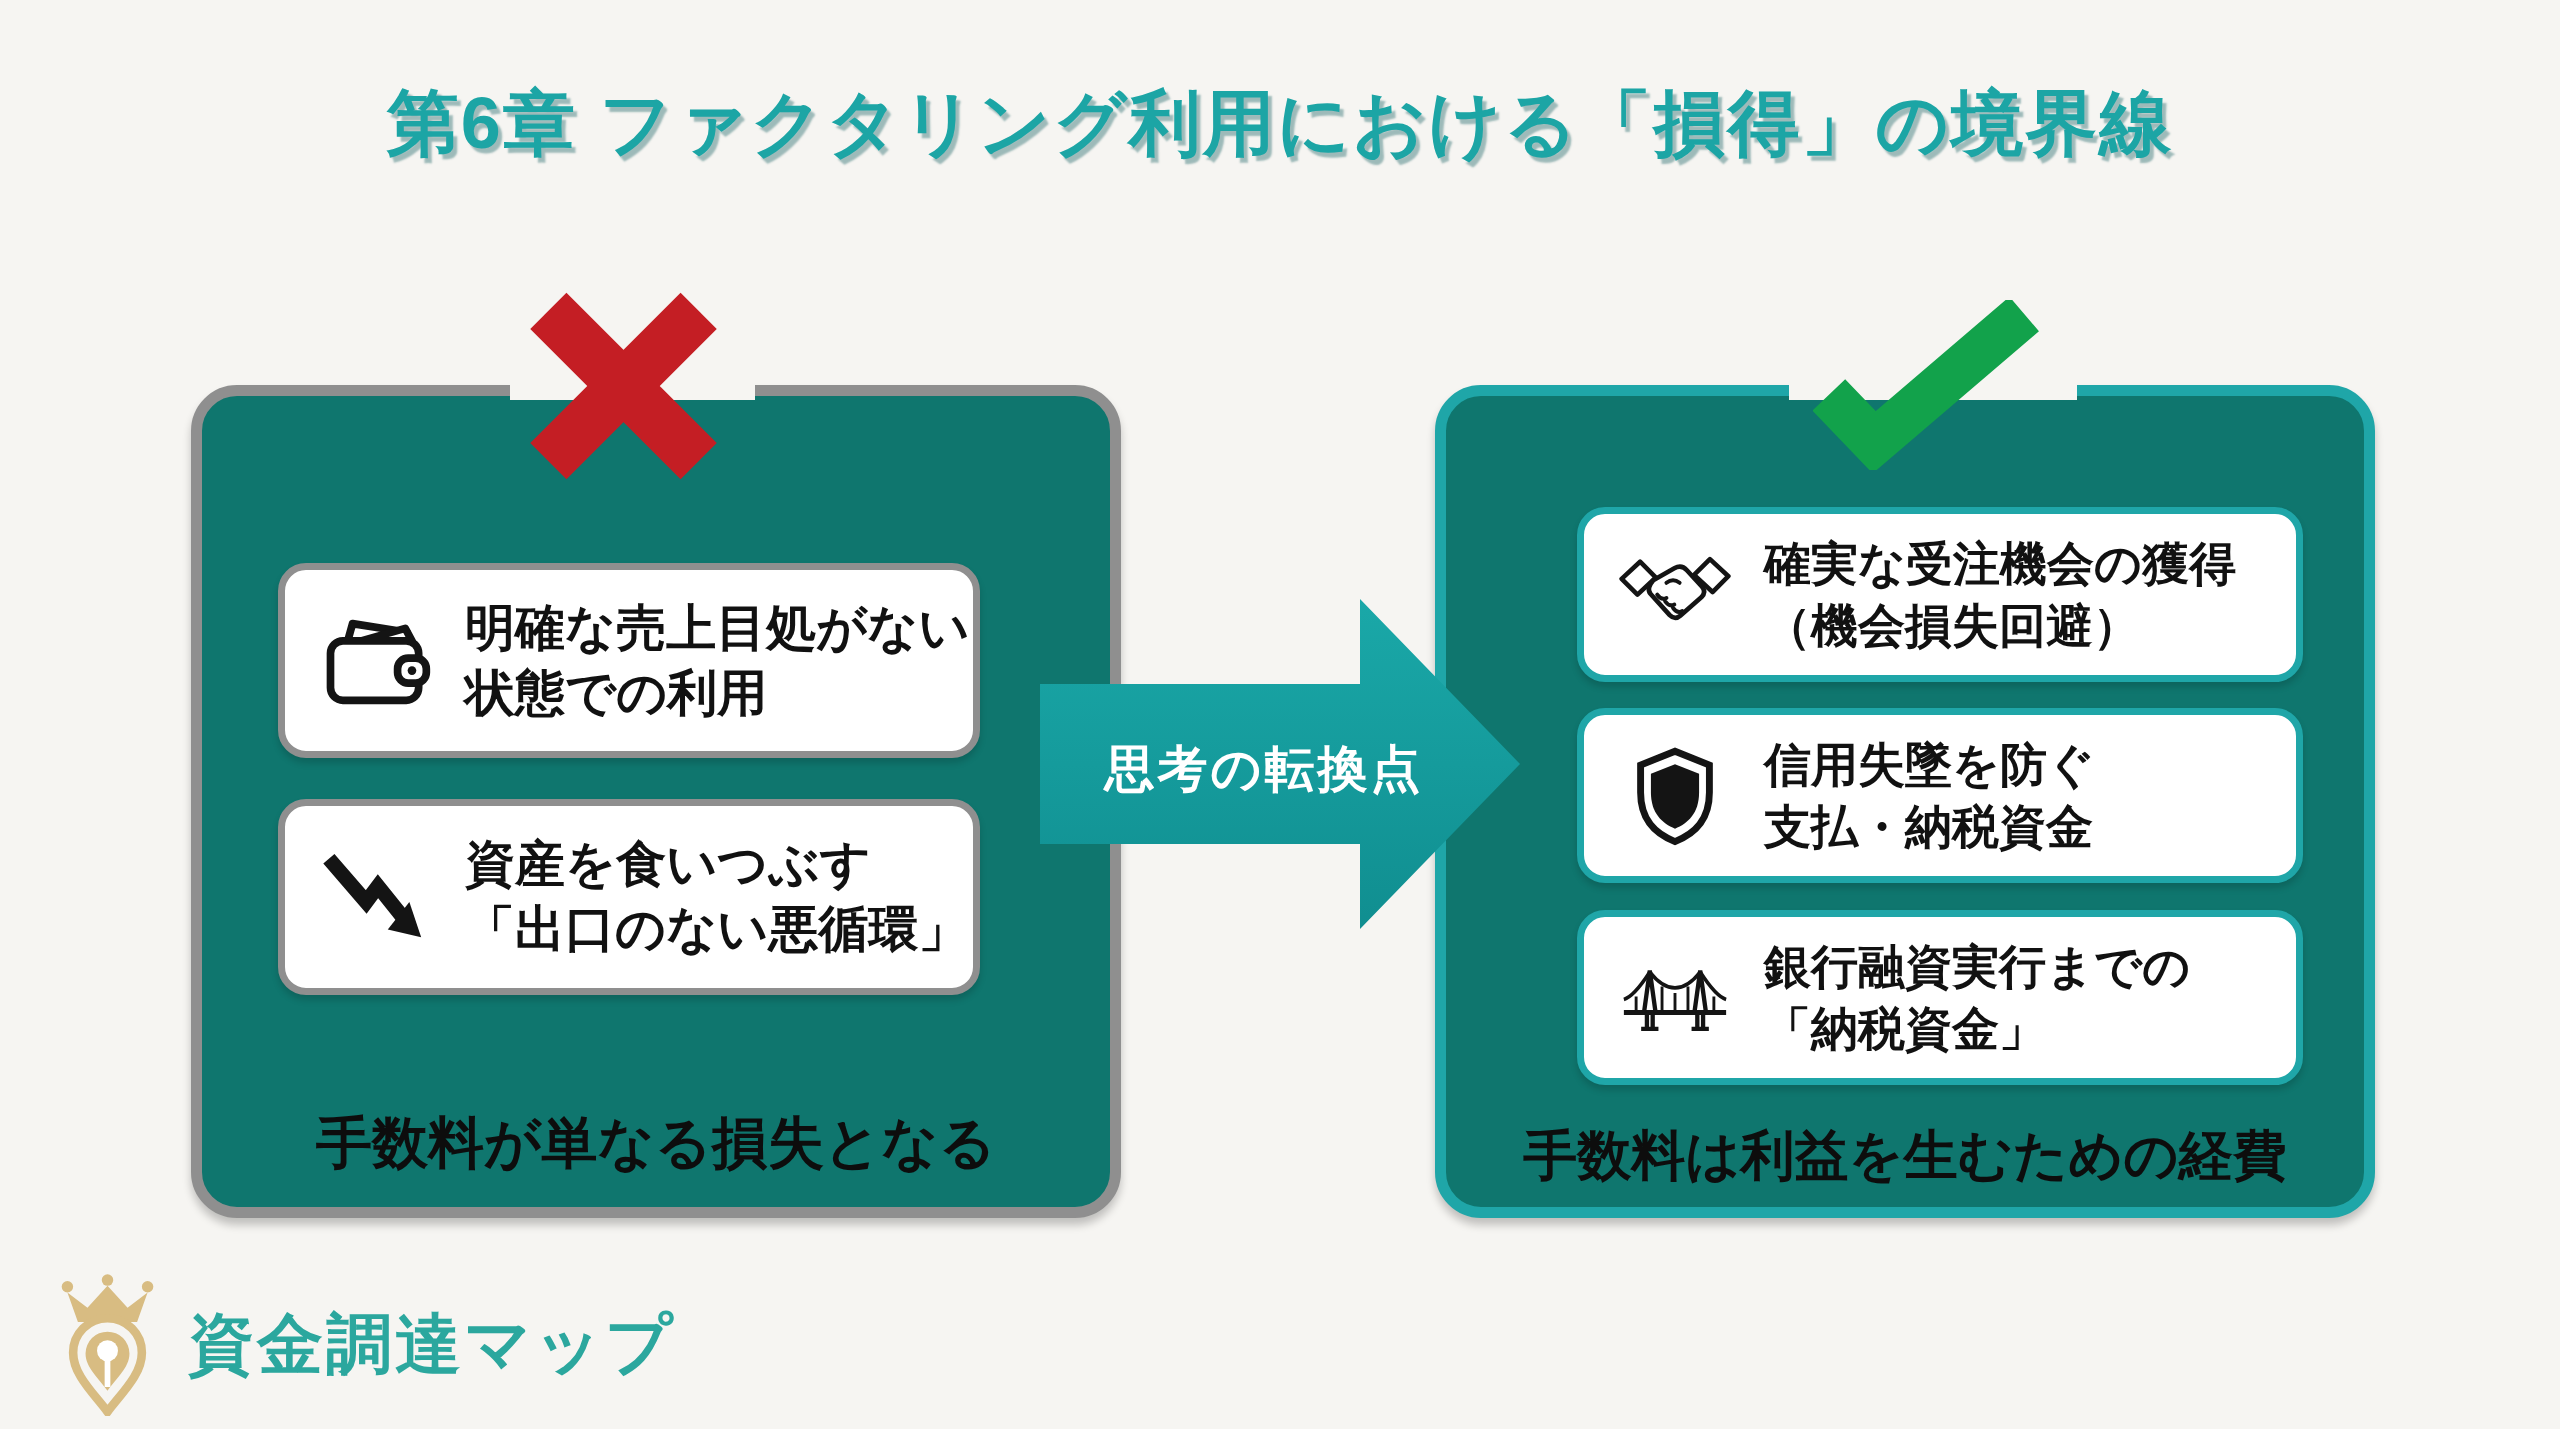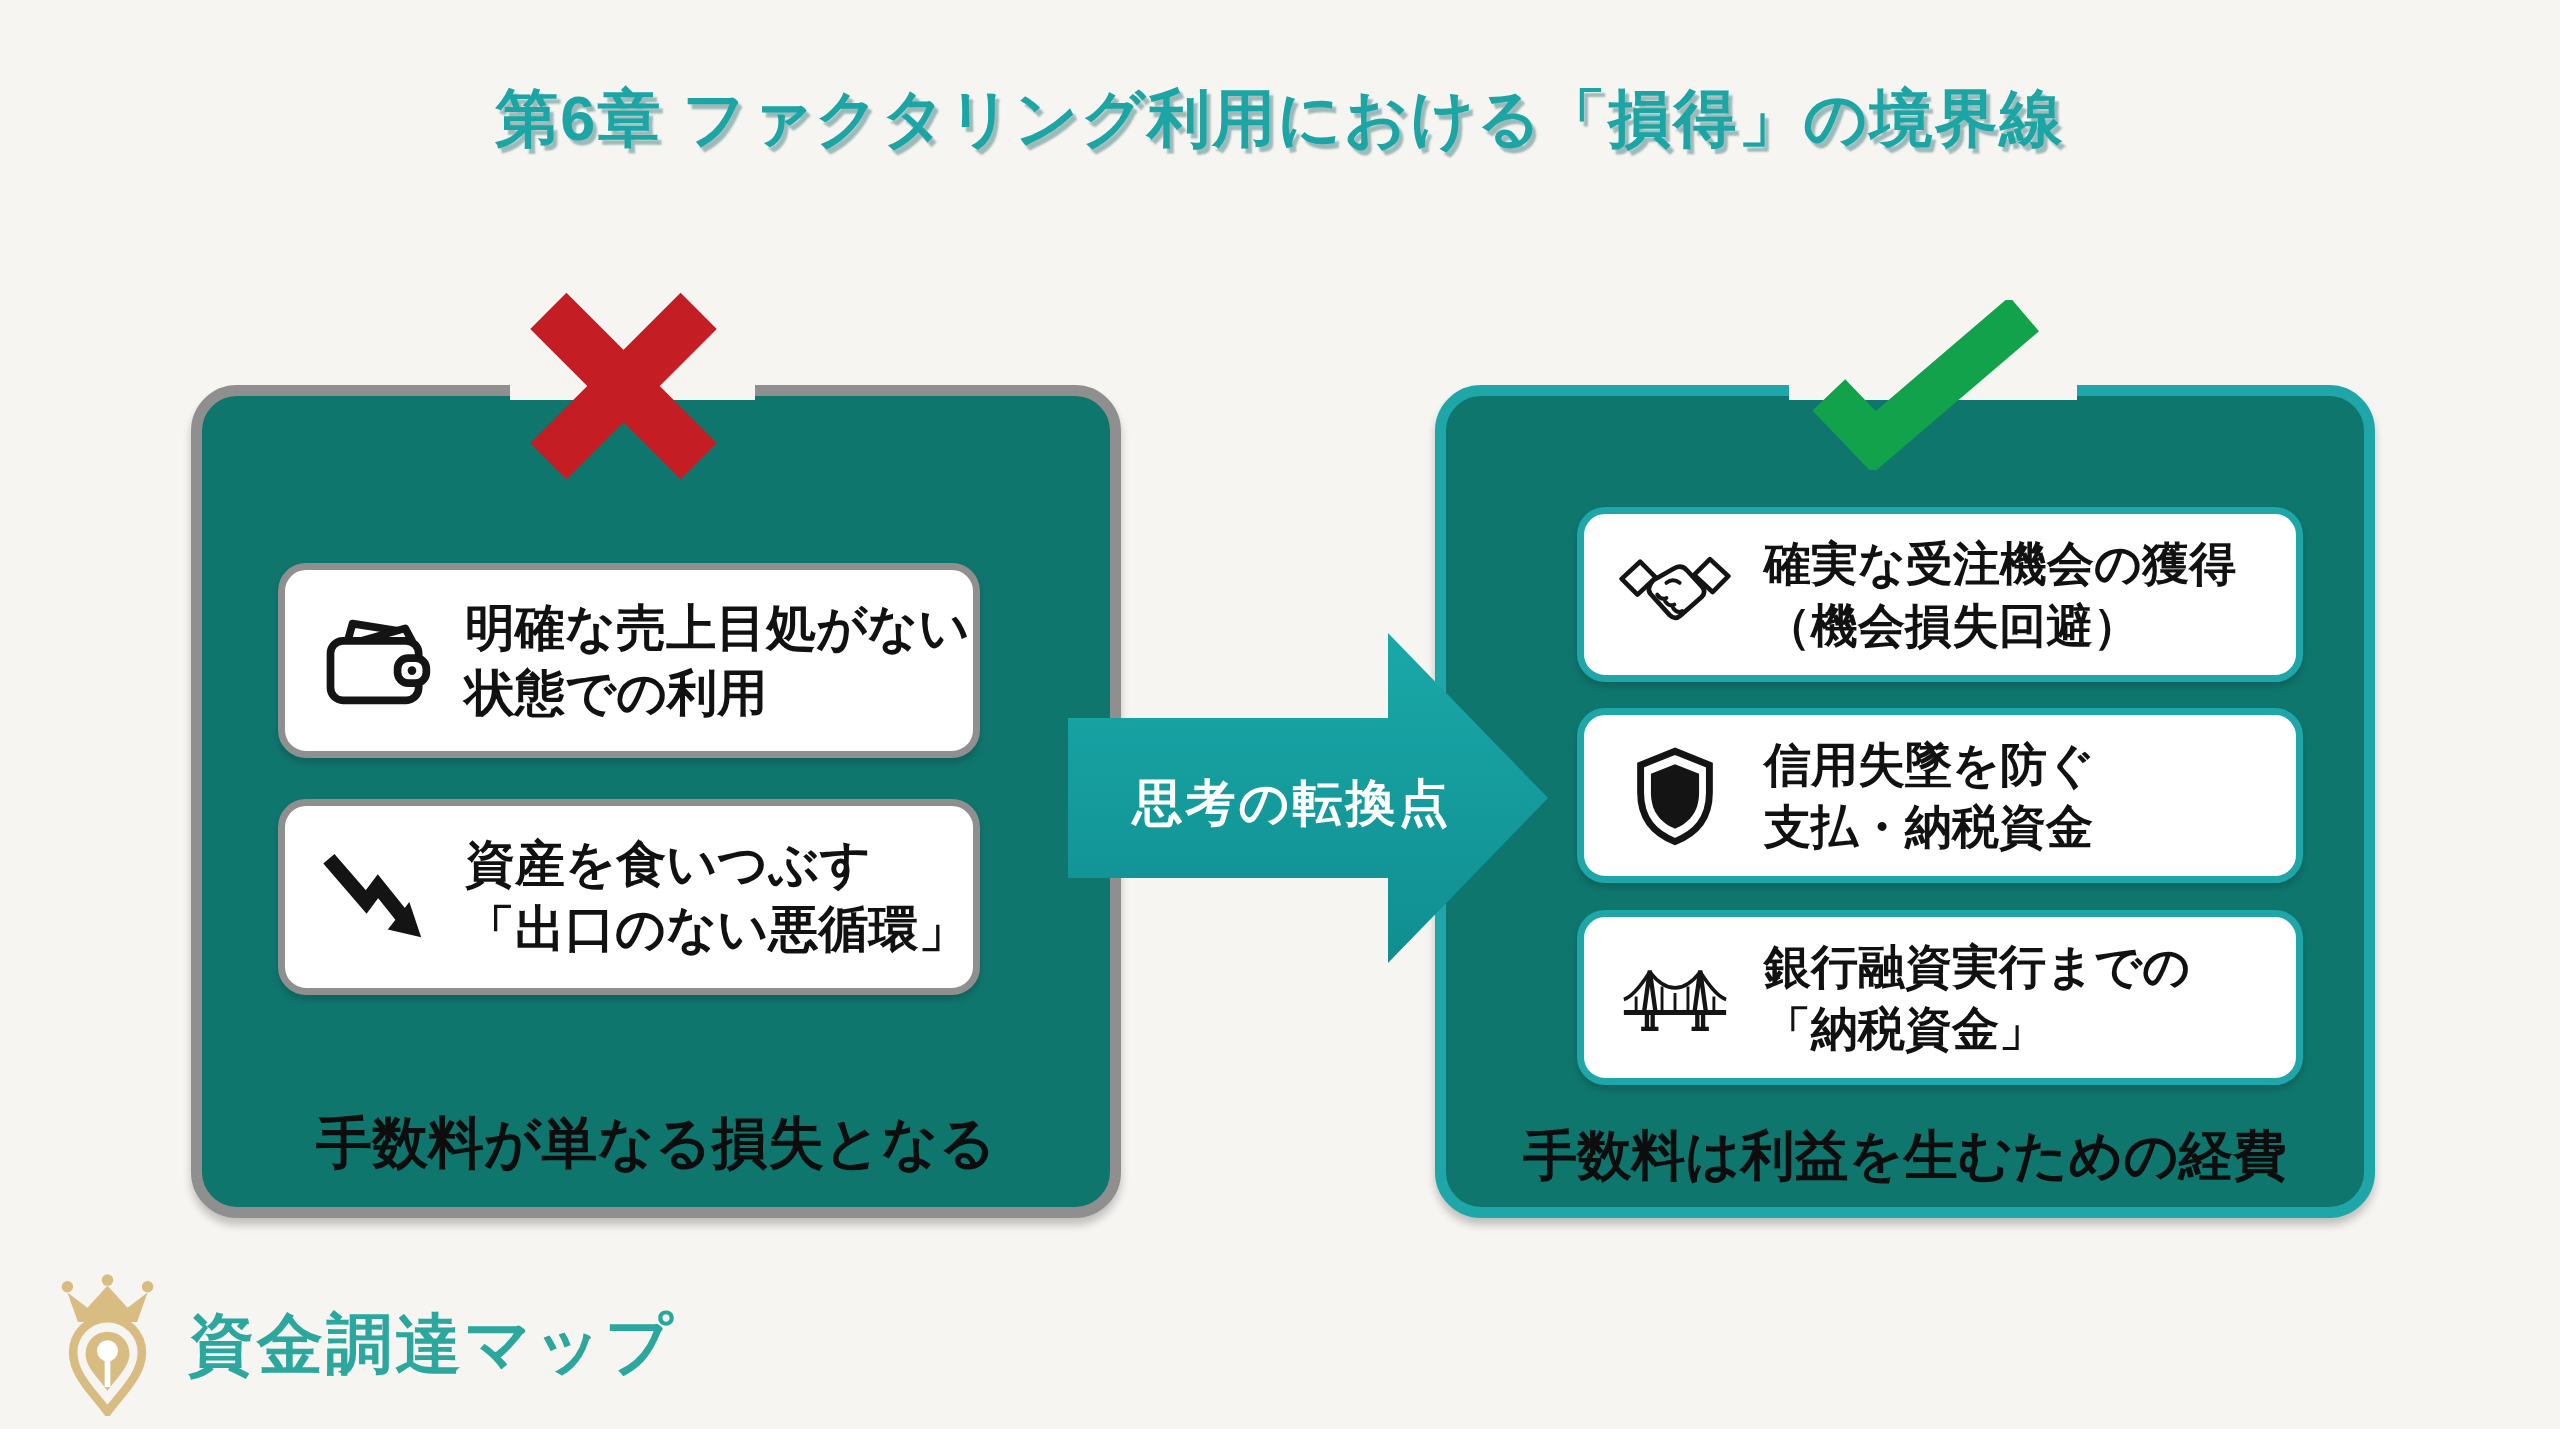--- a/index.html
+++ b/index.html
@@ -4,21 +4,21 @@
 <style>
   html,body{margin:0;padding:0;background:#e9e8e6;}
   .canvas{
     position:relative;width:2560px;height:1429px;overflow:hidden;
     background:#f6f5f2;
     font-family:"Liberation Sans","DejaVu Sans",sans-serif;
     color:#111;
   }
   .title{
     position:absolute;top:76px;left:0;right:0;text-align:center;
-    font-size:63px;font-weight:900;color:#1ca5a5;letter-spacing:2px;
+    font-size:72px;font-weight:900;color:#1ca5a5;letter-spacing:2px;
     text-shadow:4px 5px 2px rgba(13,89,92,.38);
     white-space:nowrap;
   }
   .panel{
     position:absolute;top:385px;height:833px;background:#0f766e;
     border-radius:46px;box-sizing:border-box;
     box-shadow:0 7px 9px rgba(0,0,0,.22);
   }
   .panel.ng{left:191px;width:930px;border:11px solid #8f8f8f;}
   .panel.ok{left:1435px;width:940px;border:11px solid #1fa6a8;}
@@ -43,21 +43,21 @@
   .item .icon{flex:0 0 122px;display:flex;align-items:center;justify-content:center;}
   .item .txt{font-weight:800;line-height:1.3;white-space:nowrap;}
   .panel.ng .item .txt{font-size:50px;}
   .panel.ok .item .txt{font-size:47px;}
   .caption{
     position:absolute;left:0;right:0;text-align:center;font-weight:900;
     color:#0d0d0d;white-space:nowrap;
   }
   .panel.ng .caption{top:710px;font-size:56px;}
   .panel.ok .caption{top:724px;font-size:54px;}
-  .t-arrow{position:absolute;left:1040px;top:633px;width:480px;height:330px;z-index:5;margin-left:28px;}
+  .t-arrow{position:absolute;left:1040px;top:599px;width:480px;height:330px;z-index:5;}
   .t-arrow .label{
     position:absolute;left:28px;top:137px;width:392px;text-align:center;
     font-size:50px;font-weight:800;color:#ffffff;letter-spacing:3px;white-space:nowrap;
   }
   .footer{
     position:absolute;left:55px;top:1274px;display:flex;align-items:center;gap:28px;
   }
   .brand{
     font-size:66px;font-weight:800;color:#2ba79e;letter-spacing:3px;white-space:nowrap;
   }

